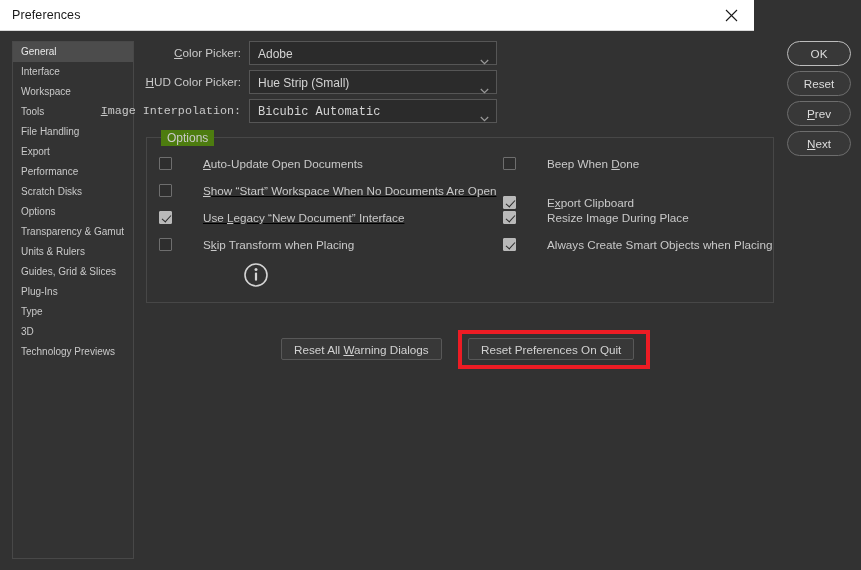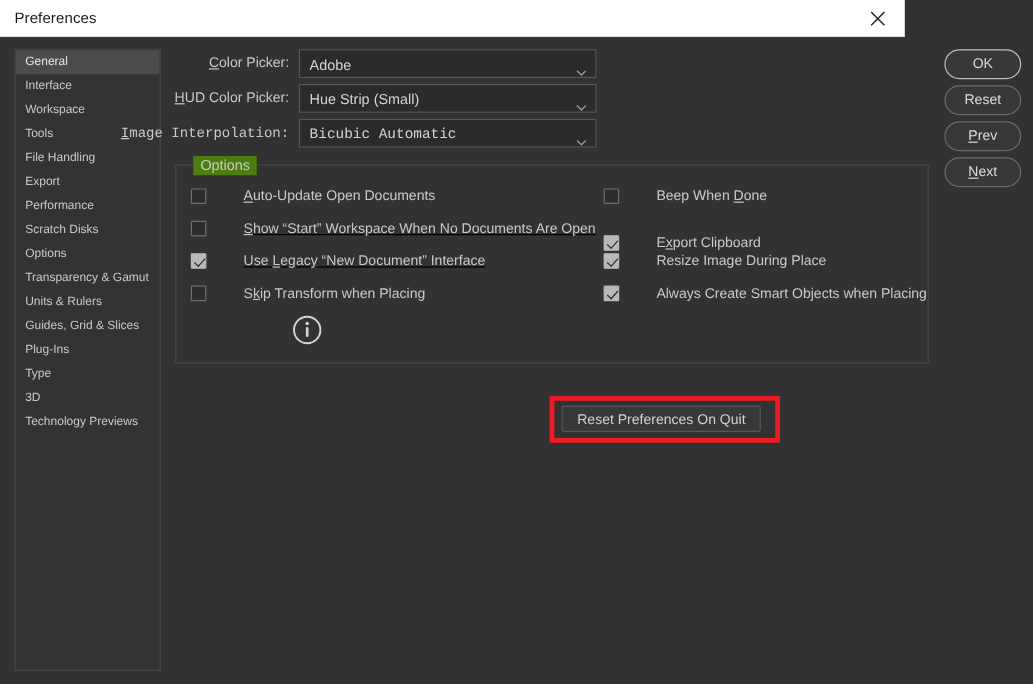--- a/index.html
+++ b/index.html
@@ -363,20 +363,23 @@
             <svg width="26" height="26" viewBox="0 0 26 26">
               <circle cx="13" cy="13" r="11" fill="none" stroke="#d4d4d4" stroke-width="1.6"></circle>
               <circle cx="13" cy="7.6" r="1.5" fill="#d4d4d4"></circle>
               <rect x="11.9" y="10.6" width="2.2" height="8.2" rx="1" fill="#d4d4d4"></rect>
             </svg>
           </span>
         </div>
       </div>
     </div>
 
+    <div class="flat-button" id="reset-warning-btn">
+        <span>Reset All <span class="accel">W</span>arning Dialogs</span>
+      </div>
     <div class="flat-button" id="reset-prefs-btn">
         <span>Reset Preferences On Quit</span>
       </div>
     <div id="annotation-box"></div>
 
     <div id="right-buttons">
         <div class="pill-button primary">
           <span>OK</span>
         </div>
         <div class="pill-button">

